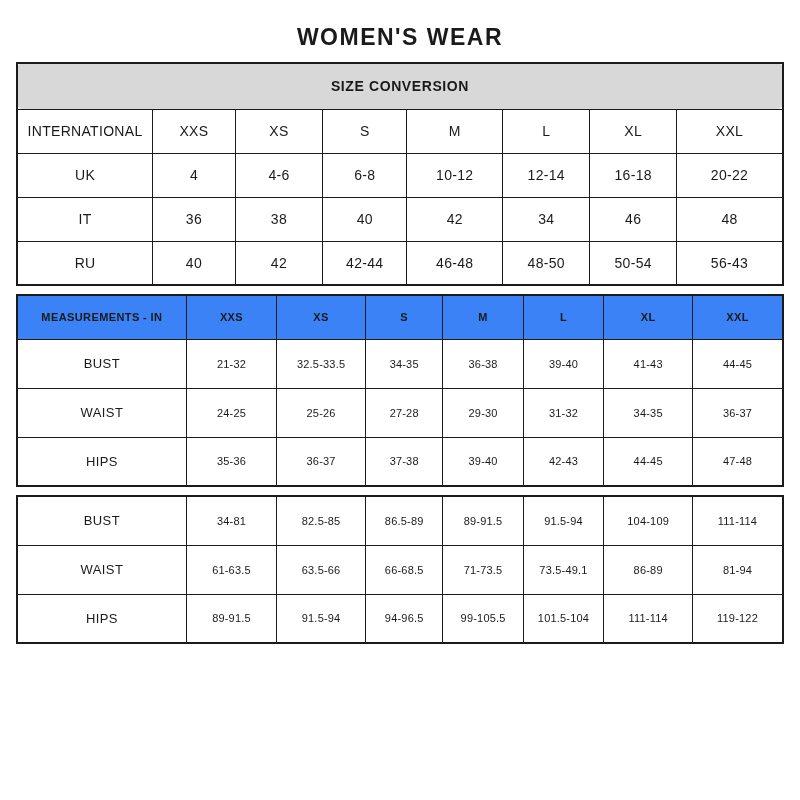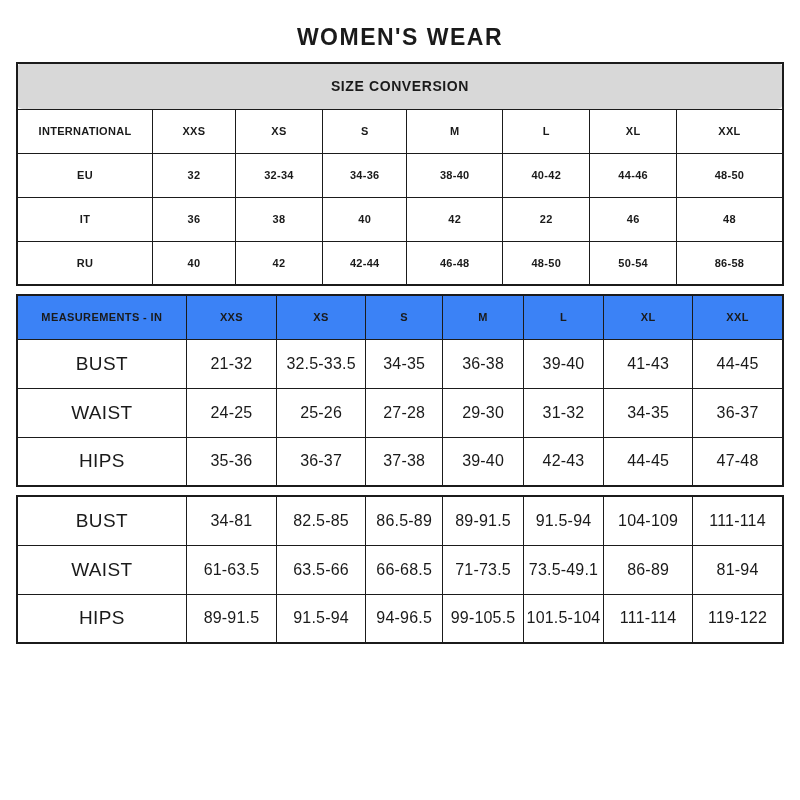--- a/index.html
+++ b/index.html
@@ -43,33 +43,33 @@
   .meas-head th {
     background: #3b82f6;
     height: 44px;
     font-size: 11px;
     font-weight: 700;
     letter-spacing: 0.4px;
   }
   
   .conv td {
     height: 44px;
-    font-size: 11px;
-    font-weight: 700;
+    font-size: 14px;
+    font-weight: 400;
     letter-spacing: 0.3px;
   }
   
   .meas td {
     height: 49px;
-    font-size: 16px;
+    font-size: 11px;
     font-weight: 400;
     letter-spacing: 0.2px;
   }
   .meas td.lbl {
-    font-size: 19px;
+    font-size: 13px;
     letter-spacing: 0.4px;
   }
 </style>
 </head>
 <body>
 
 <div class="page">
 
   <h1 class="title">WOMEN'S WEAR</h1>
 
@@ -92,48 +92,48 @@
         <td>INTERNATIONAL</td>
         <td>XXS</td>
         <td>XS</td>
         <td>S</td>
         <td>M</td>
         <td>L</td>
         <td>XL</td>
         <td>XXL</td>
       </tr>
       <tr>
-        <td>EU</td>
-        <td>32</td>
-        <td>32-34</td>
-        <td>34-36</td>
-        <td>38-40</td>
-        <td>40-42</td>
-        <td>44-46</td>
-        <td>48-50</td>
+        <td>UK</td>
+        <td>4</td>
+        <td>4-6</td>
+        <td>6-8</td>
+        <td>10-12</td>
+        <td>12-14</td>
+        <td>16-18</td>
+        <td>20-22</td>
       </tr>
       <tr>
         <td>IT</td>
         <td>36</td>
         <td>38</td>
         <td>40</td>
         <td>42</td>
-        <td>22</td>
+        <td>34</td>
         <td>46</td>
         <td>48</td>
       </tr>
       <tr>
         <td>RU</td>
         <td>40</td>
         <td>42</td>
         <td>42-44</td>
         <td>46-48</td>
         <td>48-50</td>
         <td>50-54</td>
-        <td>86-58</td>
+        <td>56-43</td>
       </tr>
     </tbody>
   </table>
 
   <table class="meas">
     <colgroup>
       <col style="width:22.1%">
         <col style="width:11.8%">
         <col style="width:11.6%">
         <col style="width:10.1%">

